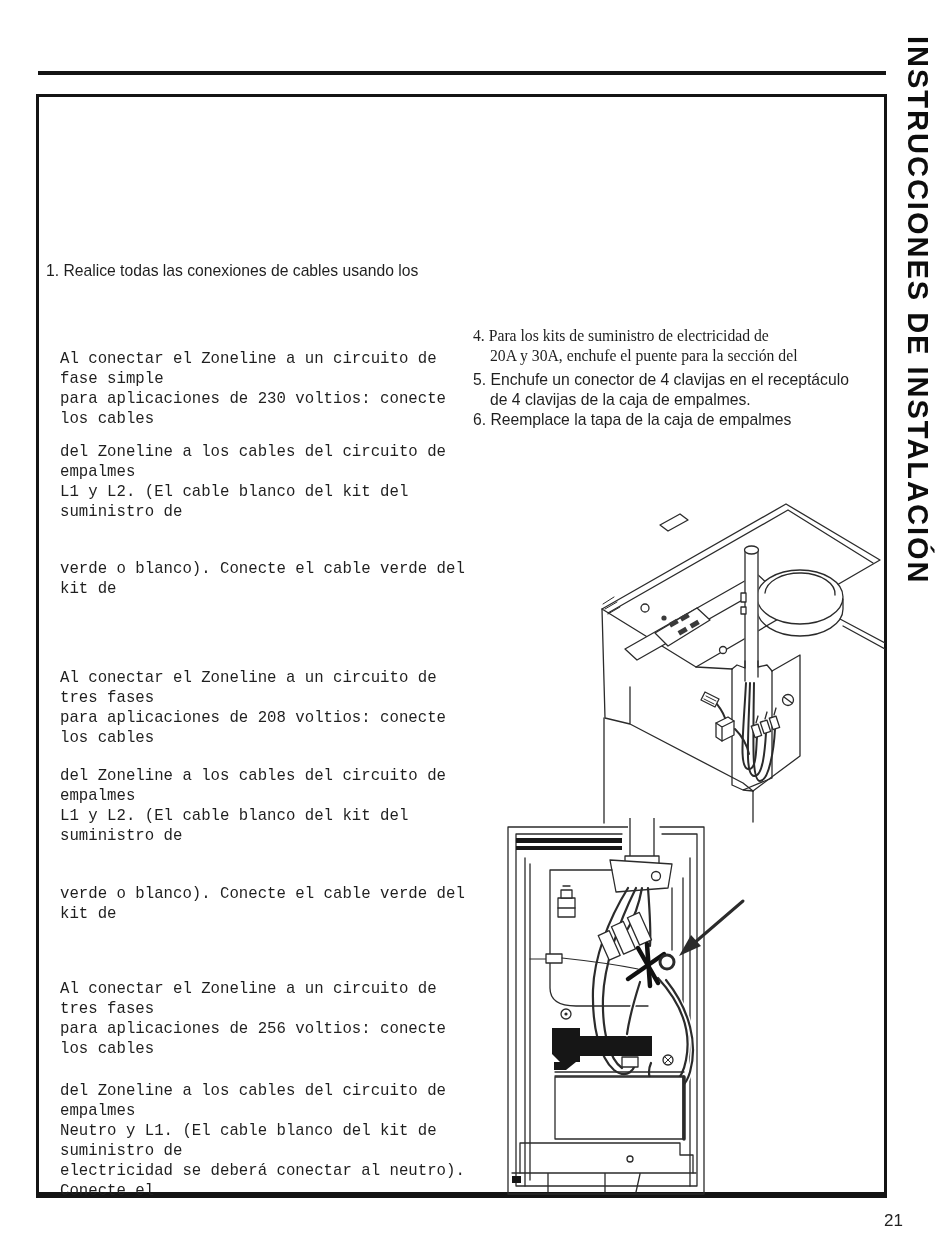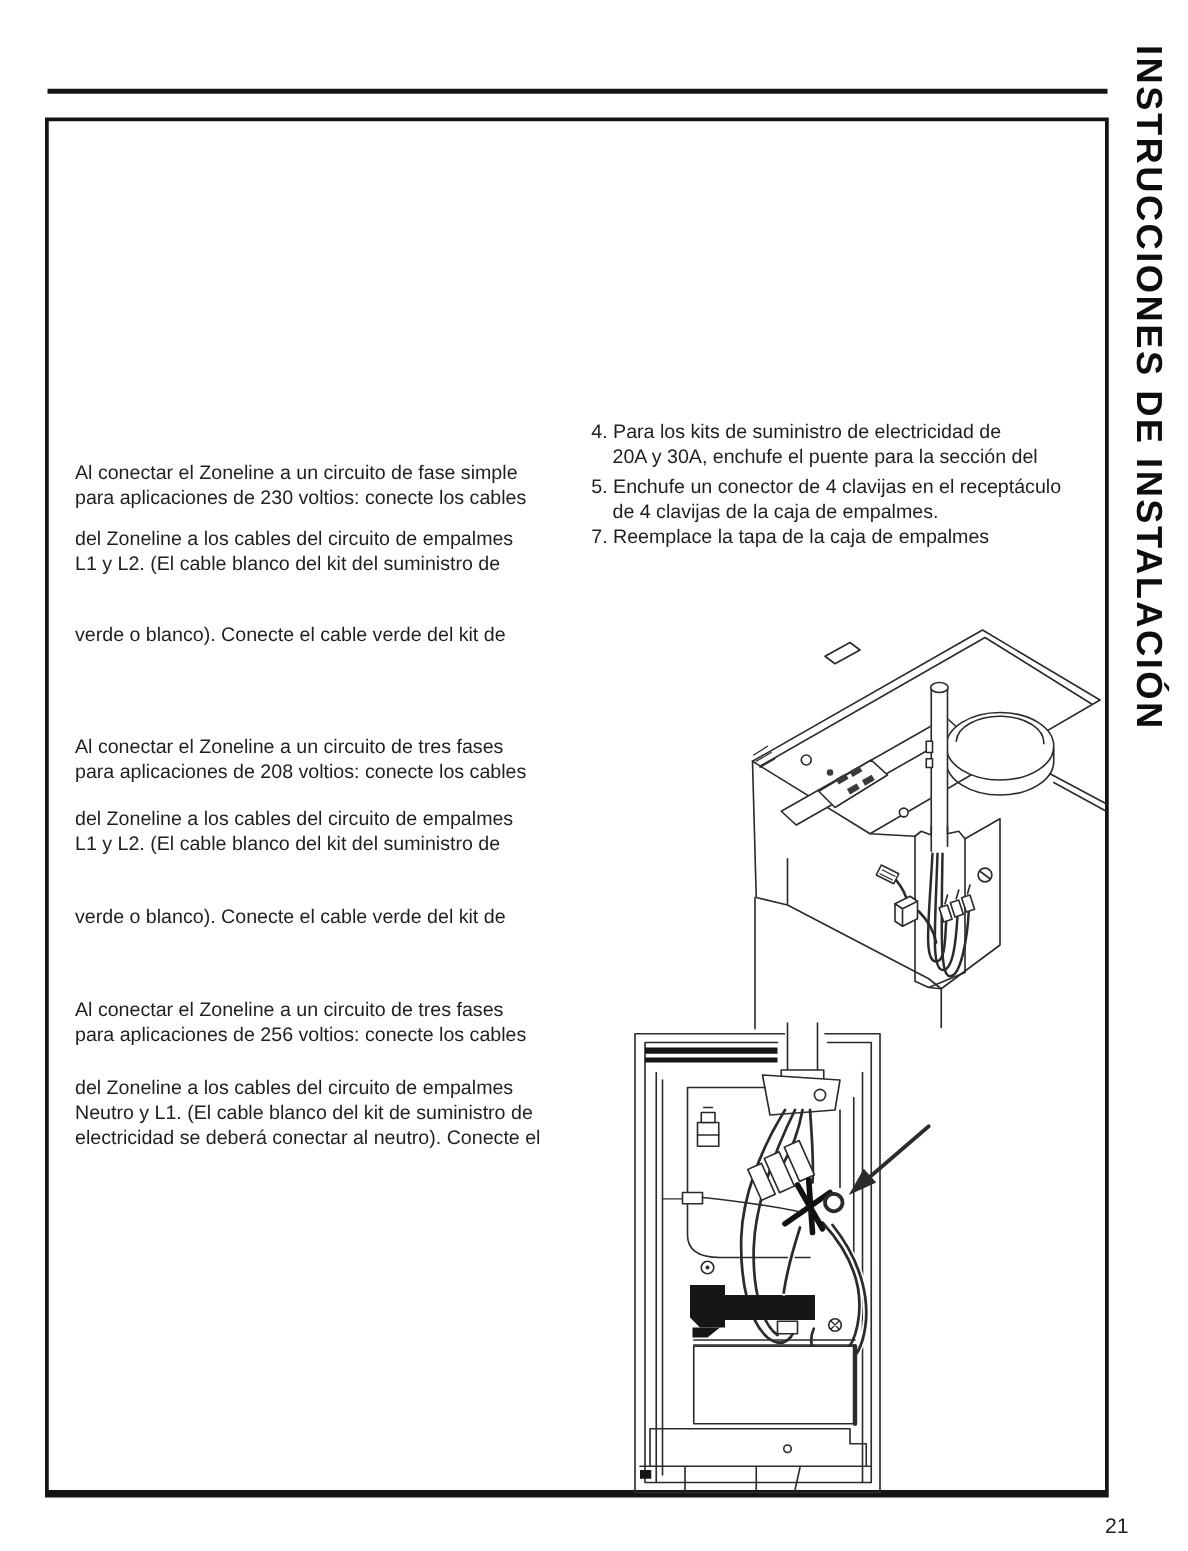--- a/index.html
+++ b/index.html
@@ -14,41 +14,42 @@
     border:3px solid #141414;border-bottom-width:6px;background:#ffffff;
   }
   .sidebar-title{
     left:901px;top:36px;writing-mode:vertical-rl;text-orientation:mixed;
     font-size:29px;font-weight:bold;letter-spacing:2px;line-height:1.15;
     white-space:nowrap;color:#0d0d0d;
   }
   .page-number{left:884px;top:1211px;font-size:17px;color:#222;}
   .txt{font-size:15.7px;line-height:20px;white-space:pre-line;}
   .intro{left:46px;top:261px;width:440px;}
-  .left-col{left:60px;top:369px;width:412px;}
+  .left-col{left:60px;top:349px;width:412px;font-family:Liberation Mono, monospace;}
   .right-col{left:473px;top:316px;width:402px;}
   .num{padding-left:17px;text-indent:-17px;}
   .cont{padding-left:16px;}
   .m13{margin-top:13px;} .m37{margin-top:37px;} .m69{margin-top:69px;}
   .m18{margin-top:18px;} .m38{margin-top:38px;} .m55{margin-top:55px;}
-  .m22{margin-top:22px;} .m17{margin-top:20px;} .m20{margin-top:4px;}
+  .m22{margin-top:22px;} .m17{margin-top:10px;font-family:Liberation Serif, serif;} .m20{margin-top:4px;}
   .diag1{left:585px;top:497px;}
   .diag2{left:500px;top:818px;}
 </style>
 </head>
 <body>
 
 <div class="page">
 
   <div class="abs top-rule"></div>
 
   <div class="abs sidebar-title">INSTRUCCIONES DE INSTALACIÓN</div>
 
   <div class="abs content-box"></div>
 
+  <div class="abs txt intro">1. Realice todas las conexiones de cables usando los</div>
 
   <div class="abs left-col">
     <div class="txt">Al conectar el Zoneline a un circuito de fase simple
 para aplicaciones de 230 voltios: conecte los cables</div>
     <div class="txt m13">del Zoneline a los cables del circuito de empalmes
 L1 y L2. (El cable blanco del kit del suministro de</div>
     <div class="txt m37">verde o blanco). Conecte el cable verde del kit de</div>
     <div class="txt m69">Al conectar el Zoneline a un circuito de tres fases
 para aplicaciones de 208 voltios: conecte los cables</div>
     <div class="txt m18">del Zoneline a los cables del circuito de empalmes
@@ -59,21 +60,21 @@
     <div class="txt m22">del Zoneline a los cables del circuito de empalmes
 Neutro y L1. (El cable blanco del kit de suministro de
 electricidad se deberá conectar al neutro). Conecte el</div>
   </div>
 
   <div class="abs right-col">
     <div class="txt num m17">4. Para los kits de suministro de electricidad de
 20A y 30A, enchufe el puente para la sección del</div>
     <div class="txt num m20">5. Enchufe un conector de 4 clavijas en el receptáculo
 de 4 clavijas de la caja de empalmes.</div>
-    <div class="txt num">7. Reemplace la tapa de la caja de empalmes</div>
+    <div class="txt num">6. Reemplace la tapa de la caja de empalmes</div>
   </div>
 
   <svg class="abs diag1" width="300" height="330" viewBox="0 0 300 330">
     <g fill="none" stroke="#2b2b2b" stroke-width="1.3" stroke-linecap="round" stroke-linejoin="round">
 
       <path d="M17,112 L201,7 L295,63 L111,170 Z" fill="#ffffff"></path>
       <path d="M23,116 L203,13 L288,66"></path>
       <path d="M75,28 L95,17 L103,23 L83,34 Z" fill="#ffffff"></path>
       <path d="M18,107 L29,100 M20,112 L32,105 M23,117 L35,110" stroke-width="1"></path>
 

